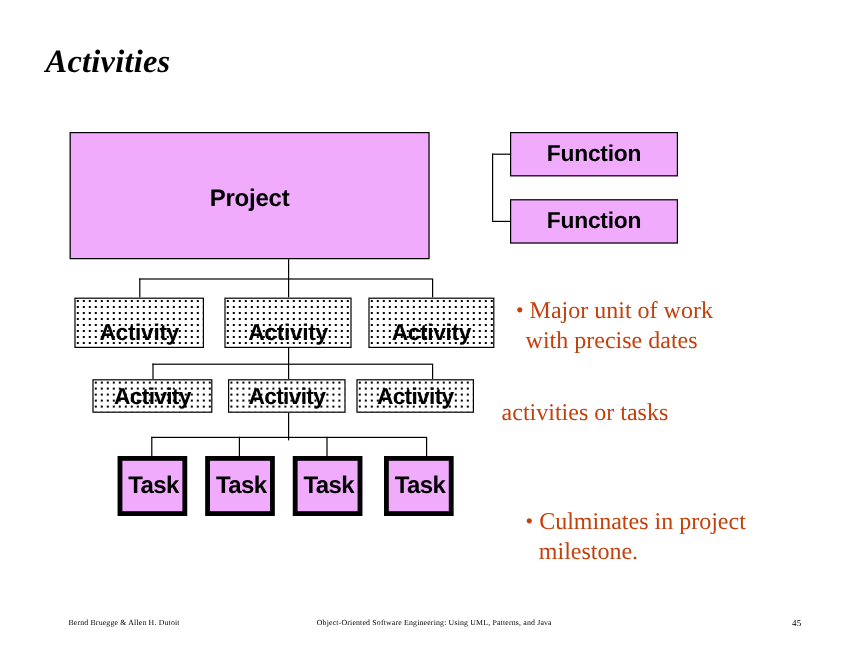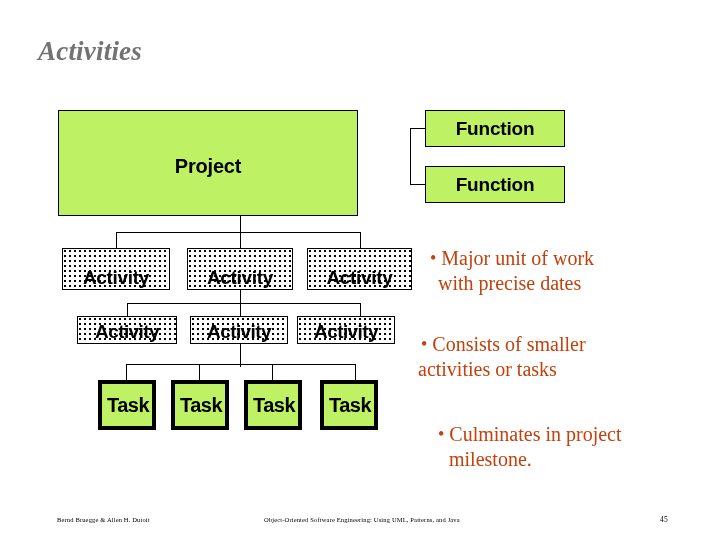--- a/index.html
+++ b/index.html
@@ -18,37 +18,37 @@
 
   
   #slide-title {
     position: absolute;
     left: 38px;
     top: 36px;
     font-family: "Liberation Serif", serif;
     font-weight: bold;
     font-style: italic;
     font-size: 27px;
-    color: #737373;
+    color: #000000;
     letter-spacing: 0.2px;
     white-space: nowrap;
   }
 
   
   .node {
     position: absolute;
     box-sizing: border-box;
     display: flex;
     align-items: center;
     justify-content: center;
     color: #000000;
     font-family: "Liberation Sans", sans-serif;
     font-weight: bold;
     white-space: nowrap;
-    background: #bef264;
+    background: #f0abfc;
   }
 
   
   .node-project {
     border: 1px solid #000000;
     font-size: 20px;
     letter-spacing: -0.2px;
   }
   .node-project .node-label {
     position: absolute;
@@ -200,21 +200,20 @@
   <div class="node node-task" style="left:320px; top:380px; width:58px; height:50px;">
     <span class="node-label">Task</span>
   </div>
 
   <div class="bullet" style="left:430px; top:246px;">
     <div><span class="bullet-mark">•</span> <span>Major unit of work</span></div>
     <div style="margin-left:8px;"><span>with precise dates</span></div>
   </div>
 
   <div class="bullet" style="left:421px; top:332px;">
-    <div><span class="bullet-mark">•</span> <span>Consists of smaller</span></div>
     <div style="margin-left:-3px;"><span>activities or tasks</span></div>
   </div>
 
   <div class="bullet" style="left:438px; top:422px;">
     <div><span class="bullet-mark">•</span> <span>Culminates in project</span></div>
     <div style="margin-left:11px;font-family:Liberation Serif, serif;"><span>milestone.</span></div>
   </div>
 
   <div class="footer-text" id="footer-author">Bernd Bruegge &amp; Allen H. Dutoit</div>
   <div class="footer-text" id="footer-book">Object-Oriented Software Engineering: Using UML, Patterns, and Java</div>

